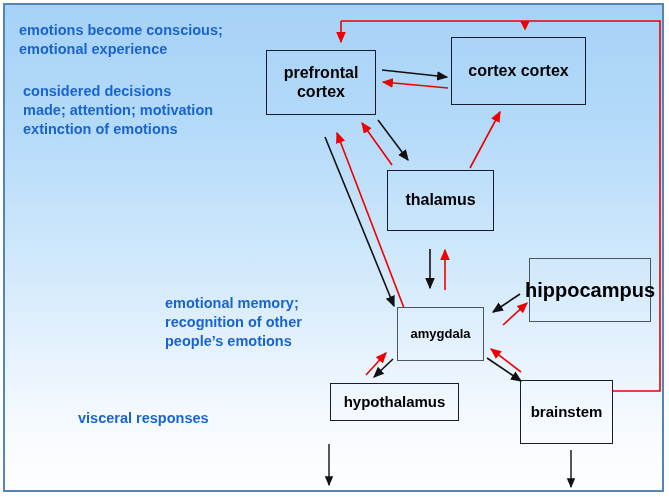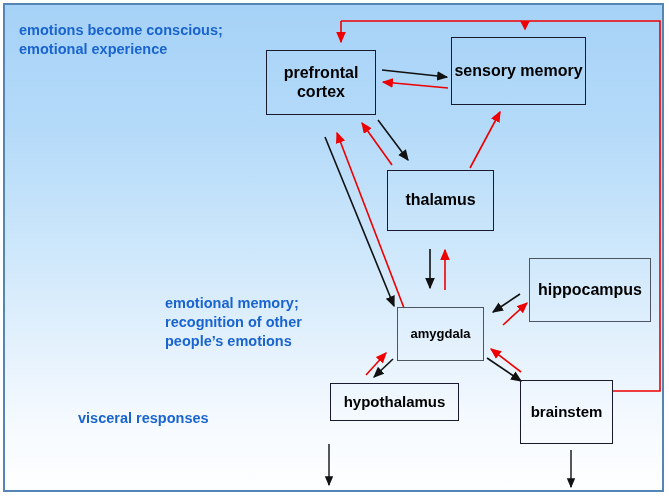--- a/index.html
+++ b/index.html
@@ -54,21 +54,21 @@
     align-items:center;
   }
   .node-amygdala{
     left:397px;top:307px;width:87px;height:54px;
     border:1.2px solid #4c5560;
     font-size:13px;
   }
   .node-hippocampus{
     left:529px;top:258px;width:122px;height:64px;
     border:1.2px solid #4c5560;
-    font-size:16px;
+    font-size:20px;
   }
   .node-hypothalamus{
     left:290px;top:383px;width:129px;height:38px;
     border:1.3px solid #1a1a2e;
     font-size:15px;
     margin-left:40px;
   }
   .node-brainstem{
     left:520px;top:380px;width:93px;height:64px;
     border:1.3px solid #1a1a2e;
@@ -134,34 +134,37 @@
 
     <line x1="487" y1="358" x2="521" y2="381" stroke="#111111" stroke-width="1.6" marker-end="url(#ahB)"></line>
     <line x1="521" y1="372" x2="491" y2="349" stroke="#ee0000" stroke-width="1.6" marker-end="url(#ahR)"></line>
 
     <line x1="329" y1="444" x2="329" y2="485" stroke="#111111" stroke-width="1.4" marker-end="url(#ahB)"></line>
     <line x1="571" y1="450" x2="571" y2="487" stroke="#111111" stroke-width="1.4" marker-end="url(#ahB)"></line>
   </svg>
 
   <div class="note note-conscious">emotions become conscious;
 emotional experience</div>
+  <div class="note note-decisions">considered decisions
+made; attention; motivation
+extinction of emotions</div>
   <div class="note note-memory">emotional memory;
 recognition of other
 people’s emotions</div>
   <div class="note note-visceral">visceral responses</div>
 
   <div class="node node-pfc">
     <div>
       <span>prefrontal</span>
       <span>cortex</span>
     </div>
   </div>
 
   <div class="node node-sensory">
-    <span>sensory memory</span>
+    <span>cortex cortex</span>
   </div>
 
   <div class="node node-thalamus">
     <span>thalamus</span>
   </div>
 
   <div class="node node-amygdala">
     <span>amygdala</span>
   </div>
 

